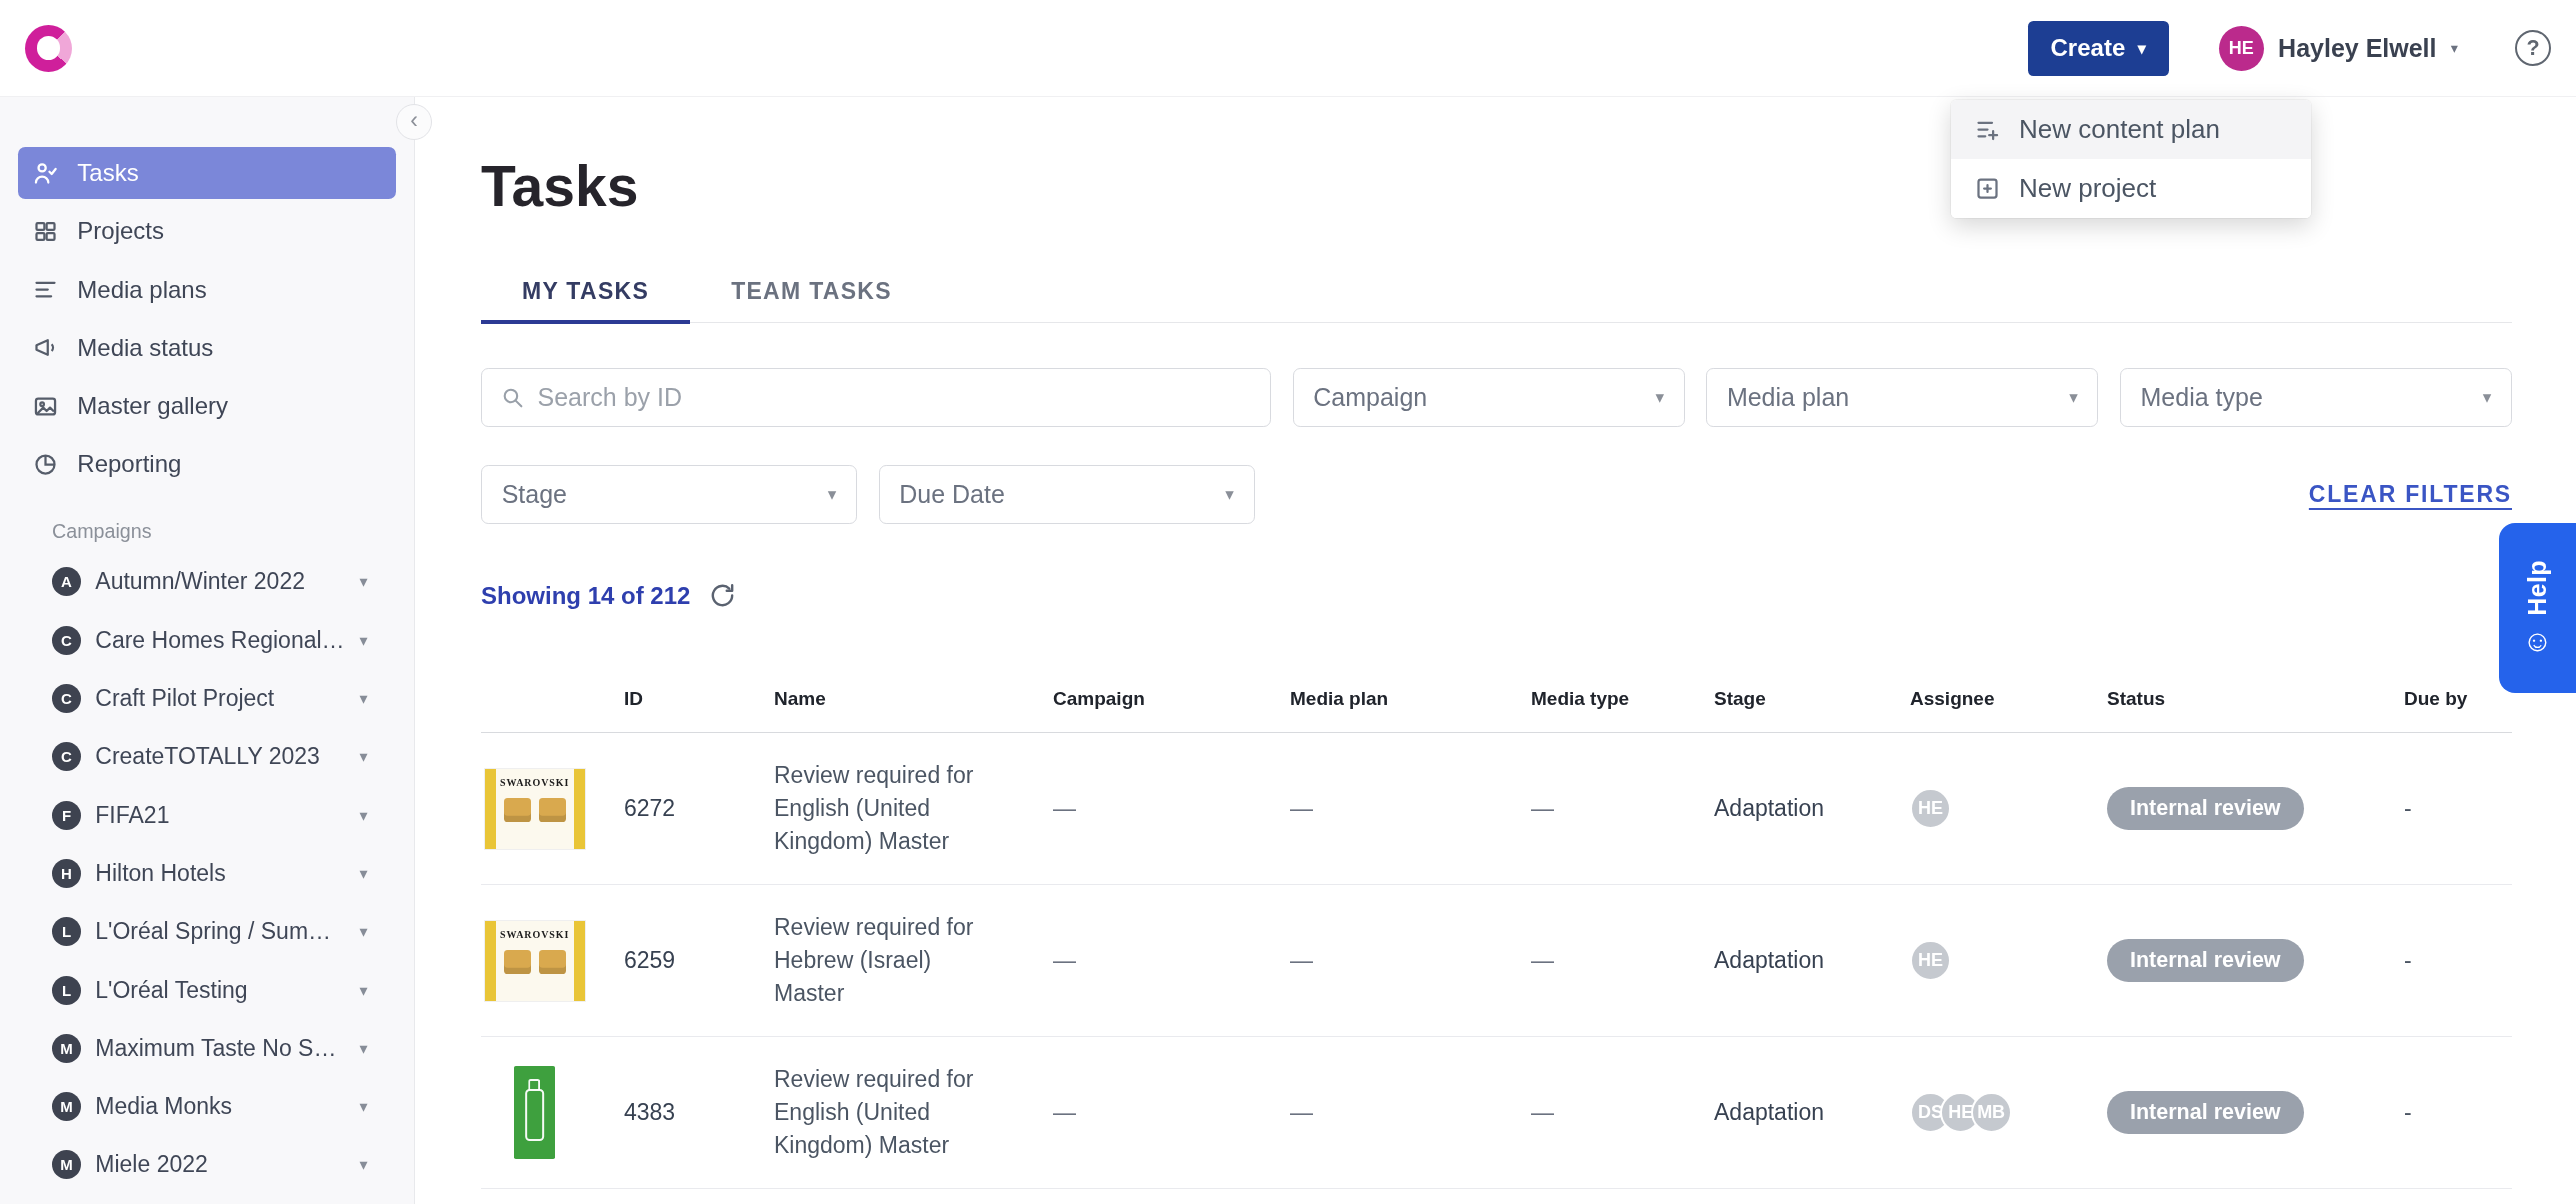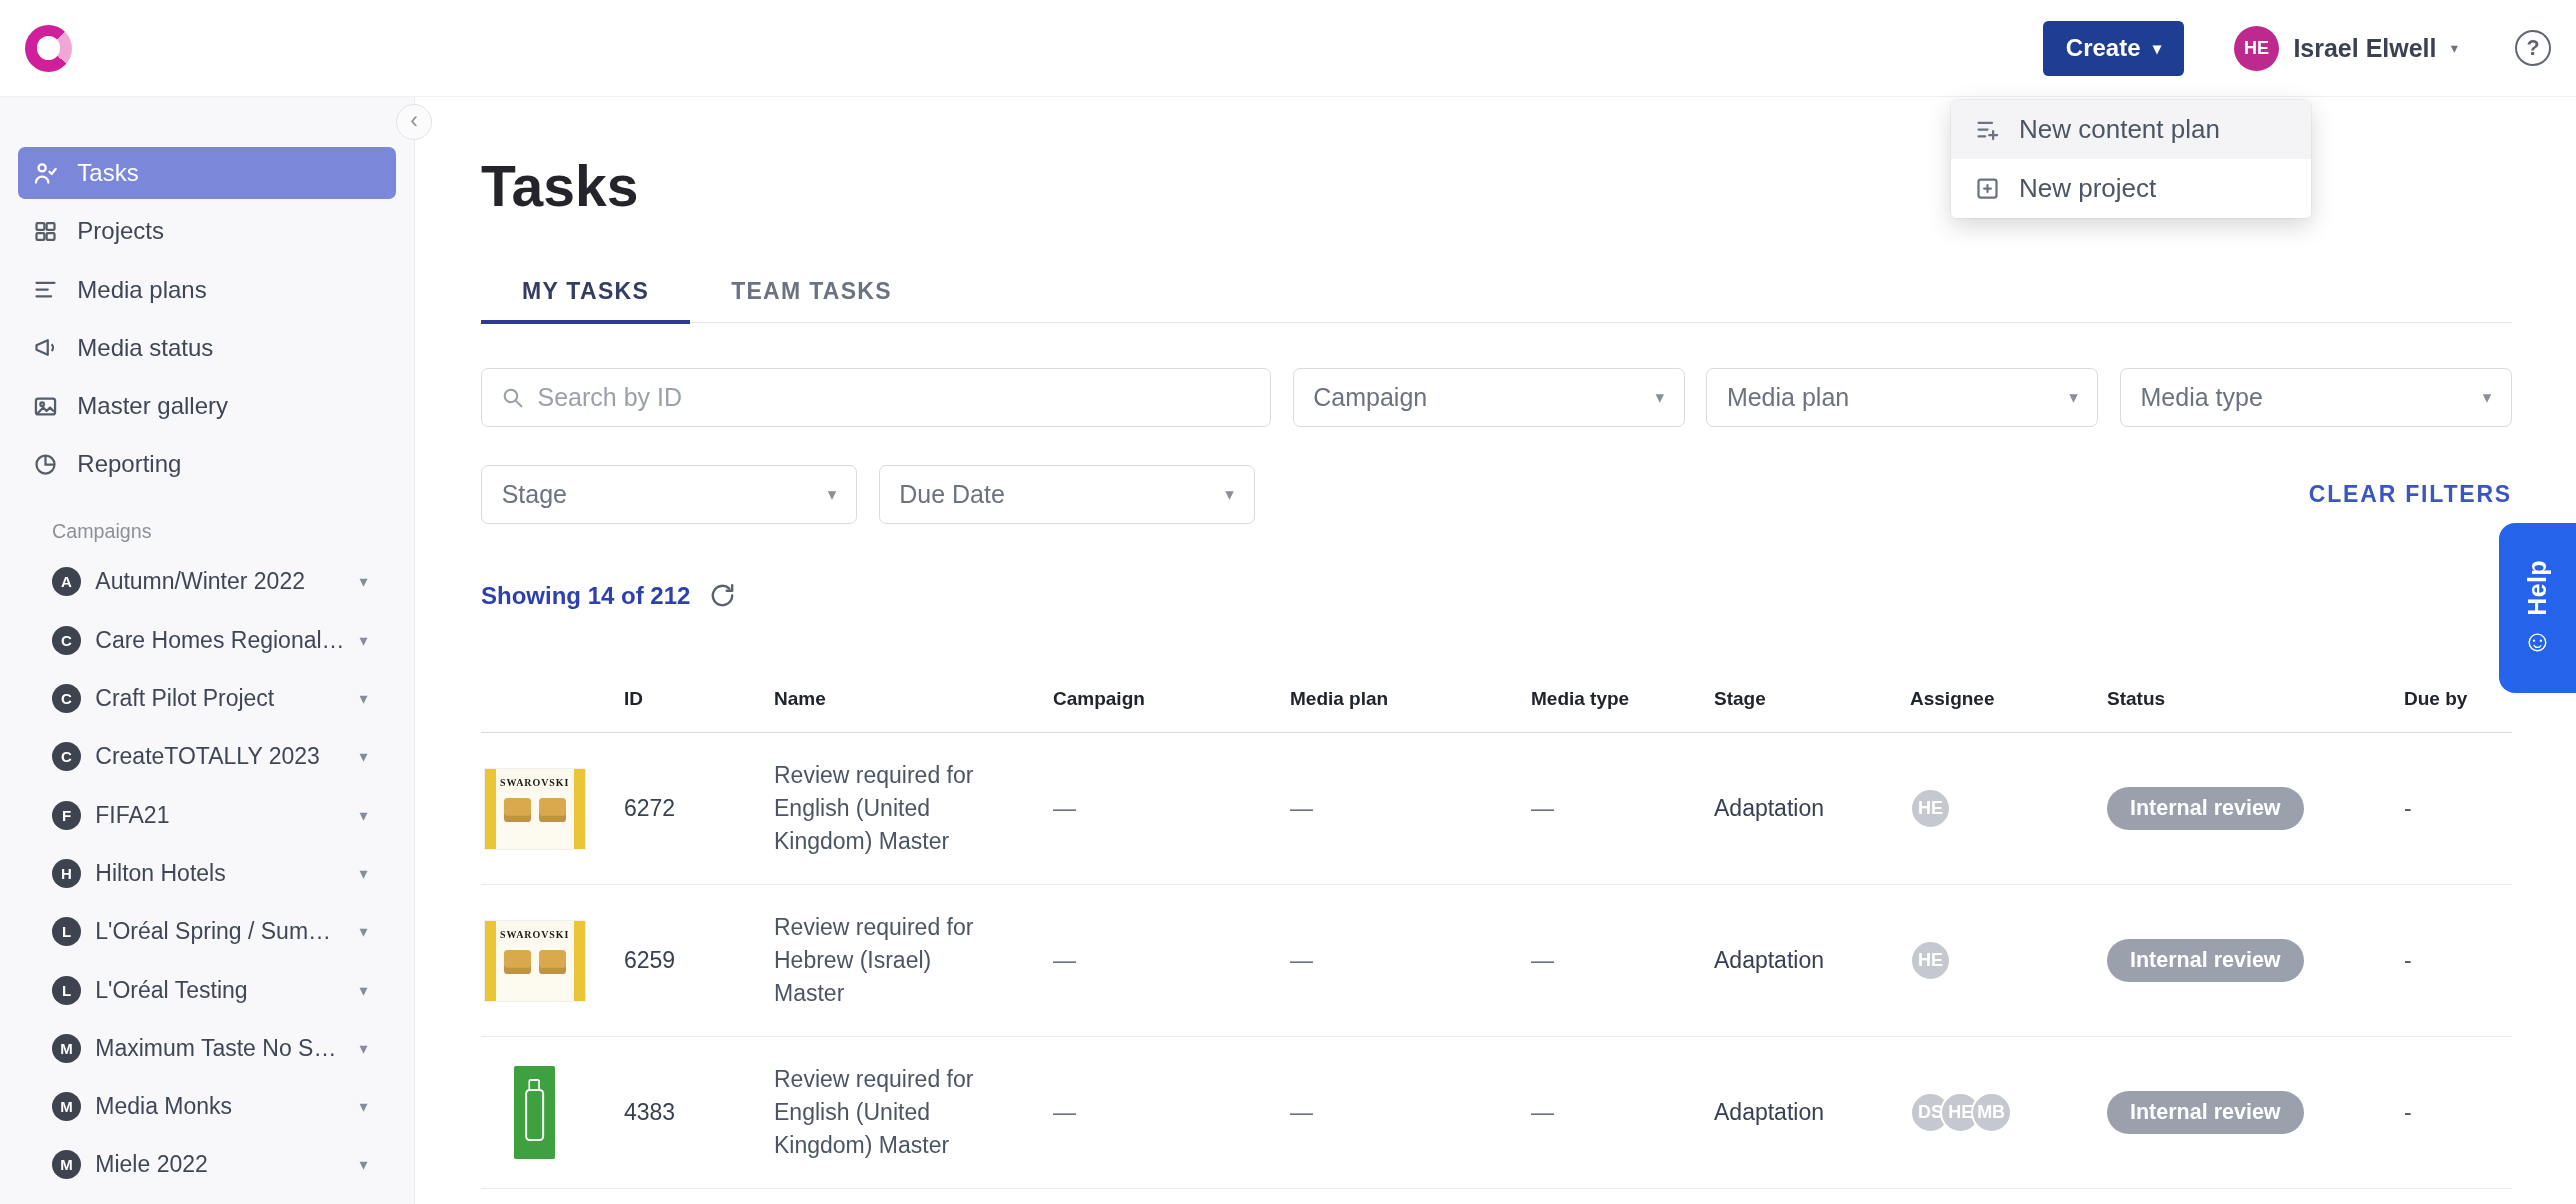--- a/index.html
+++ b/index.html
@@ -76,21 +76,21 @@
   .search-input { border: none; outline: none; flex: 1; font-family: inherit; font-size: 25px;
     color: #3f4656; background: transparent; }
   .search-input::placeholder { color: #9ba1aa; }
   .select-box { height: 59px; border: 1.8px solid #d8dadf; border-radius: 7.2px; padding: 0 19.7px;
     display: flex; align-items: center; justify-content: space-between; font-size: 25px;
     color: #6b7280; cursor: pointer; background: #fff; }
   .select-box .chev { color: #8a8f98; font-size: 17px; margin-left: 14.3px; }
   .w440 { width: 394px; } .w420 { width: 376px; }
   .clear-filters { margin-left: auto; background: none; border: none; font-family: inherit;
     font-size: 23px; font-weight: 700; letter-spacing: 1.8px; color: #3a55c4; cursor: pointer;
-    text-underline-offset: 6.3px; text-decoration-thickness: 1.8px; }
+    text-decoration: underline; text-underline-offset: 6.3px; text-decoration-thickness: 1.8px; }
 
   .showing-row { margin-top: 57px; display: flex; align-items: center; gap: 18px; }
   .showing-text { font-size: 24px; font-weight: 700; color: #2e3fae; }
   .refresh-btn { background: none; border: none; cursor: pointer; display: flex; align-items: center; }
 
   
   .table { margin-top: 55px; }
   .thead, .trow { display: grid;
     grid-template-columns: 143px 150px 279px 237px 241px 183px 196px 197px 297px 107px;
     align-items: center; }
@@ -139,21 +139,21 @@
 
 <header class="topbar">
   <div class="logo"></div>
   <div class="topbar-right">
     <button class="create-btn">
       <span>Create</span>
       <span class="chev">▾</span>
     </button>
     <div class="user">
       <span class="avatar">HE</span>
-      <span class="user-name">Israel Elwell</span>
+      <span class="user-name">Hayley Elwell</span>
       <span class="chev">▾</span>
     </div>
     <div class="qmark">?</div>
   </div>
 </header>
 
 <div class="create-menu">
   <div class="menu-item hovered">
     <span class="micon">
       <svg viewBox="0 0 24 24" width="27" height="27" fill="none" stroke="#6b7280" stroke-width="2" stroke-linecap="round">

